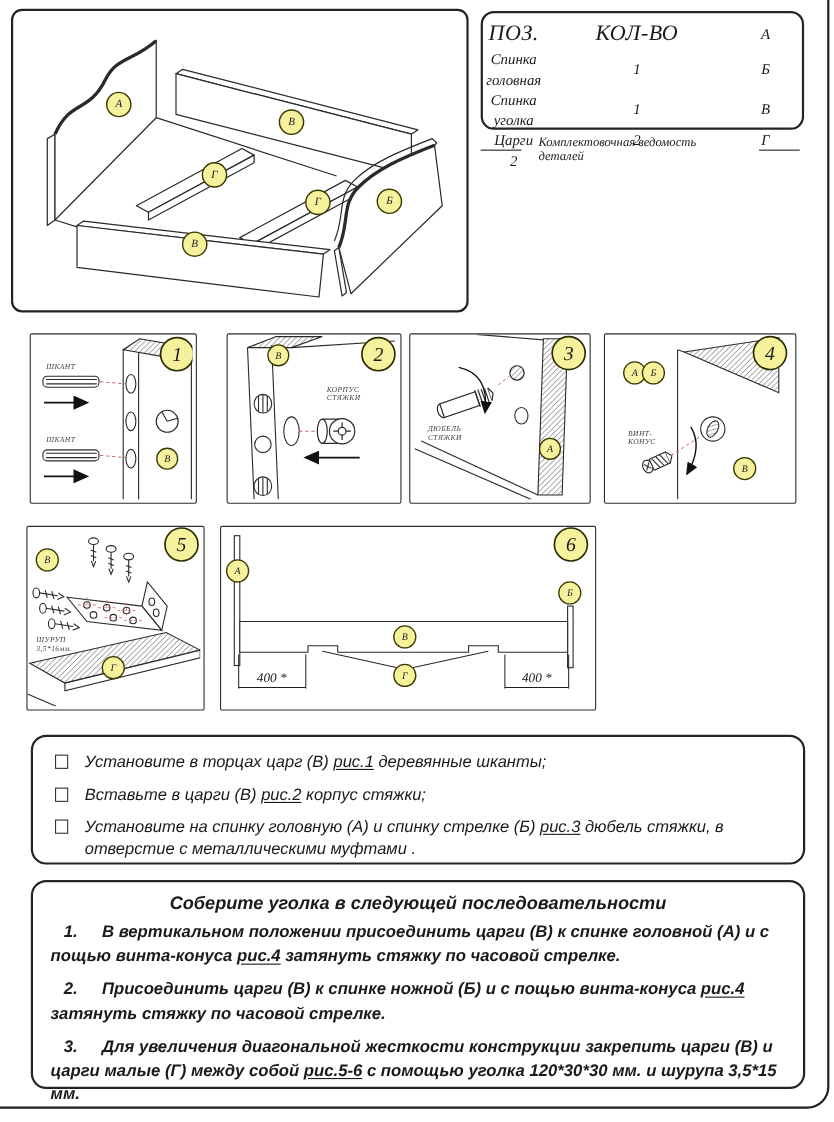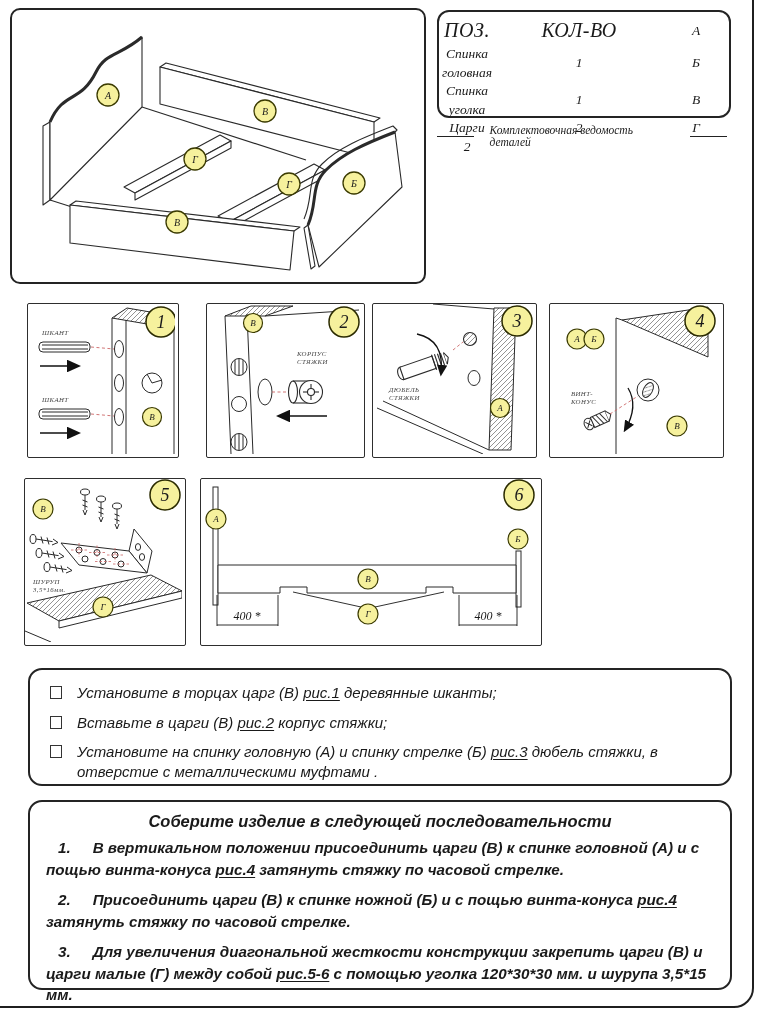--- a/index.html
+++ b/index.html
@@ -485,21 +485,21 @@
       <span class="chk-sq"></span>
       <span><span class="b">Вставьте</span><span> в царги (В) </span><span class="u">рис.2</span><span class="b"> корпус стяжки</span><span>;</span></span>
     </div>
     <div class="chk-item">
       <span class="chk-sq"></span>
       <span><span class="b">Установите</span><span> на спинку головную (А) и спинку стрелке (Б) </span><span class="u">рис.3</span><span class="b"> дюбель стяжки</span><span>, в отверстие с металлическими муфтами .</span></span>
     </div>
   </div>
 
   <div class="rbox" id="sequence-box">
-    <div id="sequence-title">Соберите изделие в следующей последовательности</div>
+    <div id="sequence-title">Соберите уголка в следующей последовательности</div>
     <p class="step">
       <span class="num">1.</span><span>В вертикальном положении присоединить царги (В) к спинке головной (А) и с пощью винта-конуса </span><span class="u">рис.4</span><span> затянуть стяжку по часовой стрелке.</span>
     </p>
     <p class="step">
       <span class="num">2.</span><span>Присоединить царги (В) к спинке ножной (Б) и с пощью винта-конуса </span><span class="u">рис.4</span><span> затянуть стяжку по часовой стрелке.</span>
     </p>
     <p class="step">
       <span class="num">3.</span><span>Для увеличения диагональной жесткости конструкции закрепить царги (В) и царги малые (Г) между собой </span><span class="u">рис.5-6</span><span> с помощью уголка 120*30*30 мм. и шурупа 3,5*15 мм.</span>
     </p>
   </div>

